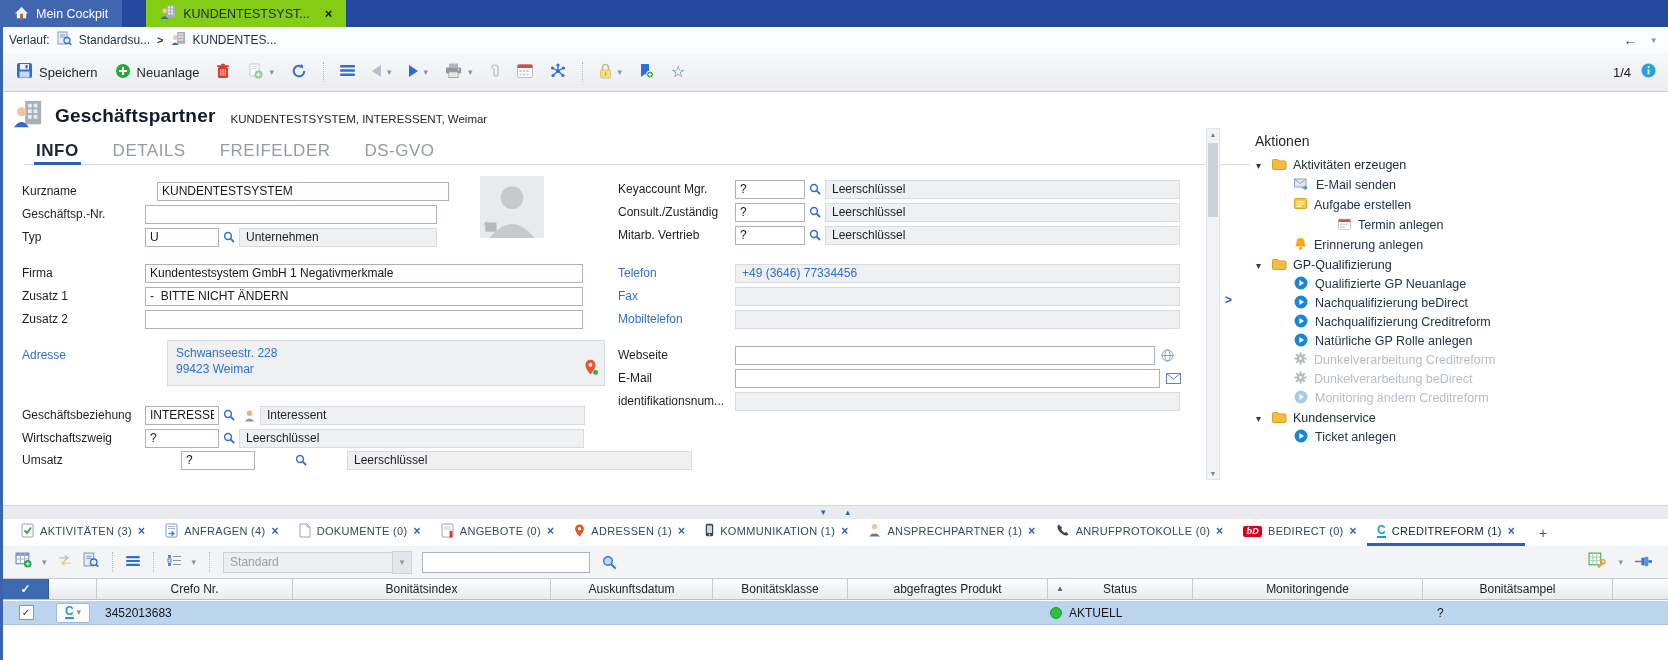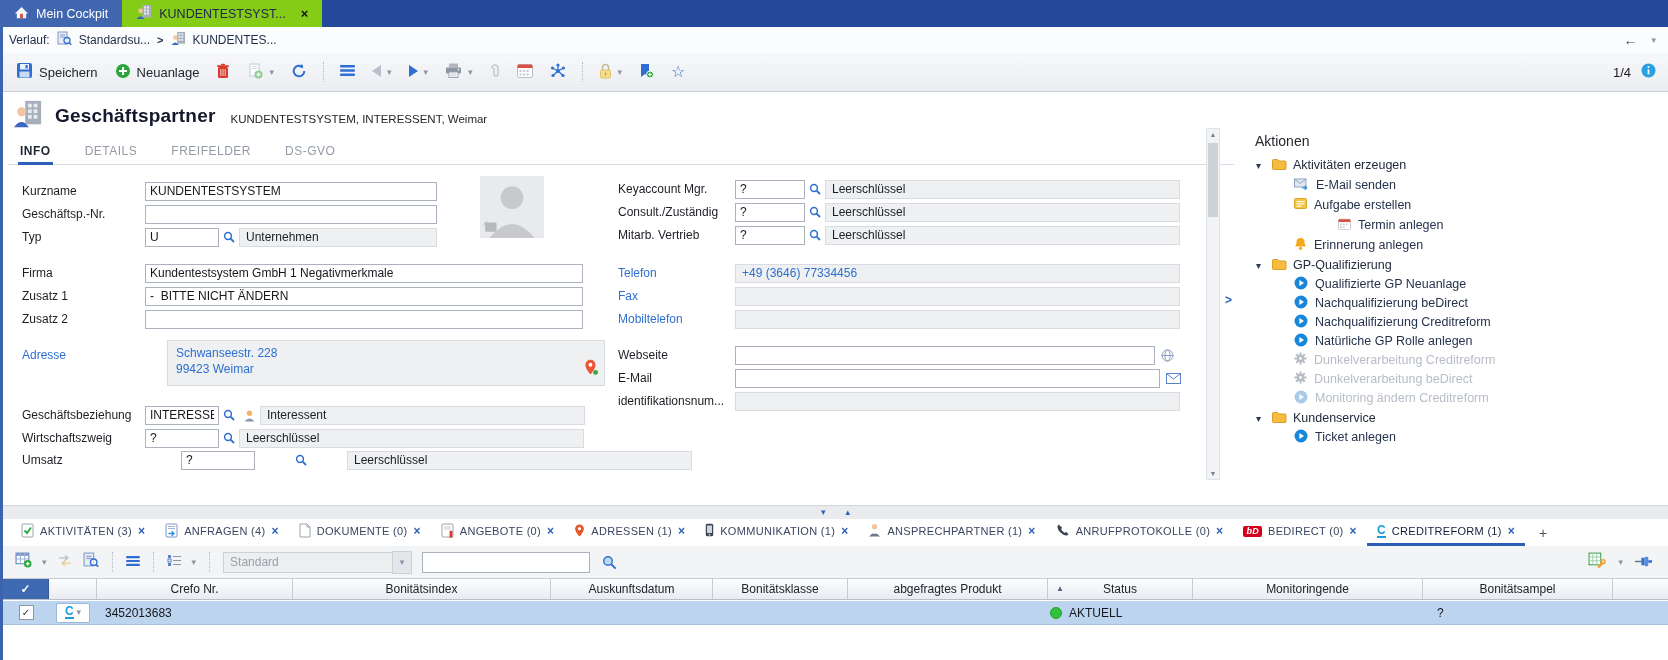--- a/index.html
+++ b/index.html
@@ -1,20 +1,20 @@
 <!DOCTYPE html>
 <html><head>
 <meta charset="utf-8">
 <style>
   html,body{margin:0;padding:0;}
   body{width:1668px;height:660px;font-family:"Liberation Sans",sans-serif;background:#fff;overflow:hidden;}
   .app{position:relative;width:1668px;height:660px;background:#fff;}
 
   
-  .topbar{position:absolute;top:0;left:0;right:0;height:27px;background:#24489c;display:flex;align-items:stretch;}
+  .topbar{position:absolute;top:0;left:0;right:0;height:27px;background:#24489c;display:flex;align-items:stretch;gap:24px;}
   .wtab{display:flex;align-items:center;gap:7px;padding:0 14px;font-size:12.5px;color:#fff;cursor:default;}
   .wtab.cockpit{background:#4066b0;}
   .wtab.activewtab{background:#84cc16;color:#20294a;}
   .tclose{color:#111;font-weight:bold;font-size:13px;margin-left:8px;}
 
   
   .verlauf{position:absolute;top:27px;left:0;right:0;height:26px;background:#fbfcfd;border-bottom:1px solid #ccd2da;display:flex;align-items:center;gap:7px;padding-left:9px;font-size:12px;color:#1f2c49;}
   .vchev{font-weight:bold;color:#23304e;font-size:11px;}
   .verlauf-right{position:absolute;right:12px;top:0;height:26px;display:flex;align-items:center;gap:14px;color:#3c4859;}
 
@@ -24,21 +24,21 @@
   .caret{font-size:9px;color:#8b93a1;line-height:1;}
   .tsep{width:0;height:20px;border-left:1px dotted #b3bac4;margin:0 3px;}
   .toolbar-right{margin-left:auto;display:flex;align-items:center;gap:10px;font-size:13px;color:#222;}
 
   
   .titlebar{position:absolute;top:92px;left:0;right:0;height:48px;background:#fff;display:flex;align-items:center;padding-left:13px;gap:12px;}
   .ttl{font-size:19px;font-weight:bold;color:#14182b;letter-spacing:.2px;}
   .subttl{font-size:11.5px;color:#24262c;margin-left:3px;margin-top:5px;}
 
   
-  .dtabs{position:absolute;top:140px;left:8px;width:1226px;height:25px;border-bottom:1px solid #d8dce3;display:flex;gap:30px;padding-left:10px;font-size:12px;letter-spacing:.5px;box-sizing:border-box;}
+  .dtabs{position:absolute;top:140px;left:24px;width:1226px;height:25px;border-bottom:1px solid #d8dce3;display:flex;gap:30px;padding-left:10px;font-size:17px;letter-spacing:.5px;box-sizing:border-box;}
   .dtab{display:flex;align-items:center;height:25px;color:#959ba6;border-bottom:3px solid transparent;box-sizing:border-box;padding:0 2px;}
   .dtab.active{color:#1d2533;font-weight:bold;border-bottom-color:#2e5fb7;}
 
   
   .frow{position:absolute;display:flex;align-items:center;height:20px;font-size:12px;color:#1c1e24;}
   .flbl{width:123px;flex:none;}
   .flbl2{width:117px;flex:none;}
   .link{color:#2e6fd0;}
   .inp{height:19px;border:1px solid #abb2bd;background:#fff;font:12px "Liberation Sans",sans-serif;padding:0 4px;color:#16181d;box-sizing:border-box;}
   .ro{background:#eef0f2;border:1px solid #d8dbe0;color:#1c1e24;display:flex;align-items:center;padding:0 6px;height:19px;box-sizing:border-box;font-size:12px;}
@@ -325,21 +325,21 @@
 
   <div class="dtabs">
     <div class="dtab active">INFO</div>
     <div class="dtab">DETAILS</div>
     <div class="dtab">FREIFELDER</div>
     <div class="dtab">DS-GVO</div>
   </div>
 
   <div class="frow" style="left:22px;top:181px;">
     <span class="flbl">Kurzname</span>
-    <input class="inp" style="width: 292px;" value="KUNDENTESTSYSTEM">
+    <input class="inp" style="width: 292px; margin-left: 12px;" value="KUNDENTESTSYSTEM">
   </div>
   <div class="frow" style="left:22px;top:204px;">
     <span class="flbl">Geschäftsp.-Nr.</span>
     <input class="inp" style="width: 292px;" value="">
   </div>
   <div class="frow" style="left:22px;top:227px;">
     <span class="flbl">Typ</span>
     <input class="inp" style="width: 74px;" value="U">
     <span class="mag">
         <svg width="12" height="12" viewBox="0 0 12 12">

